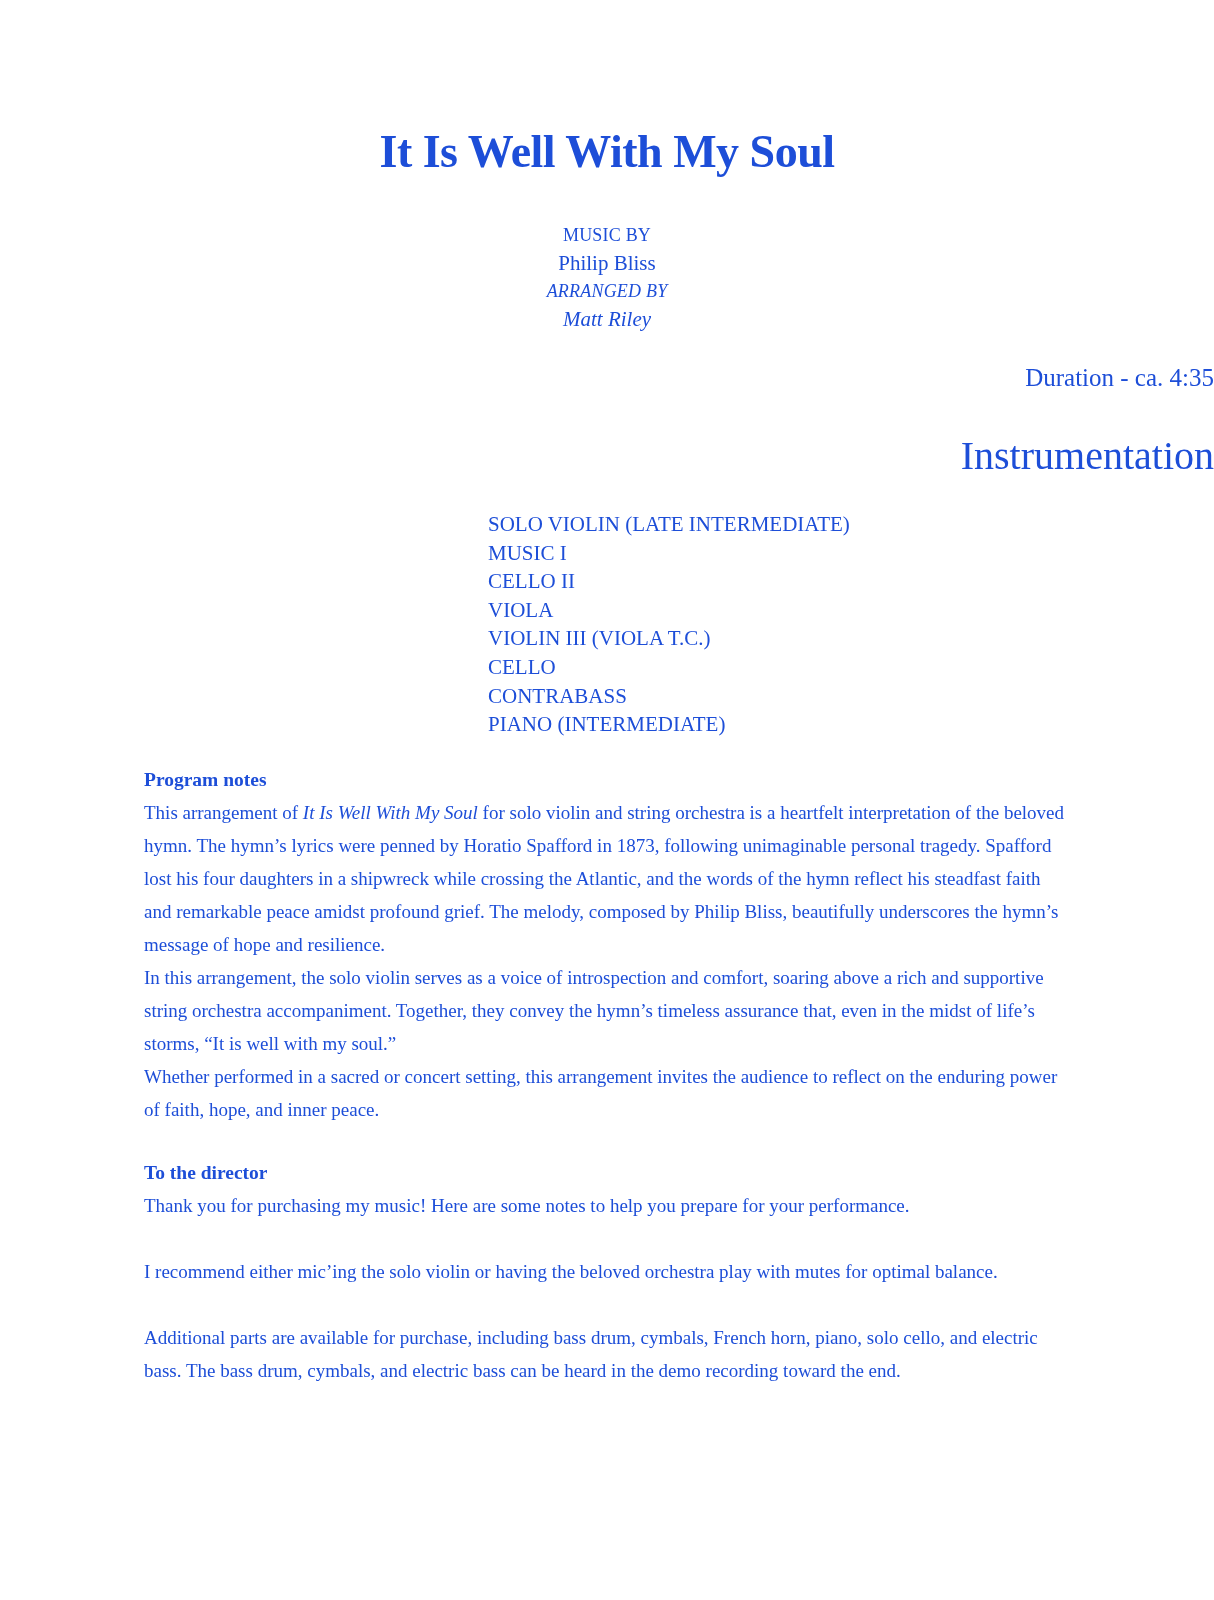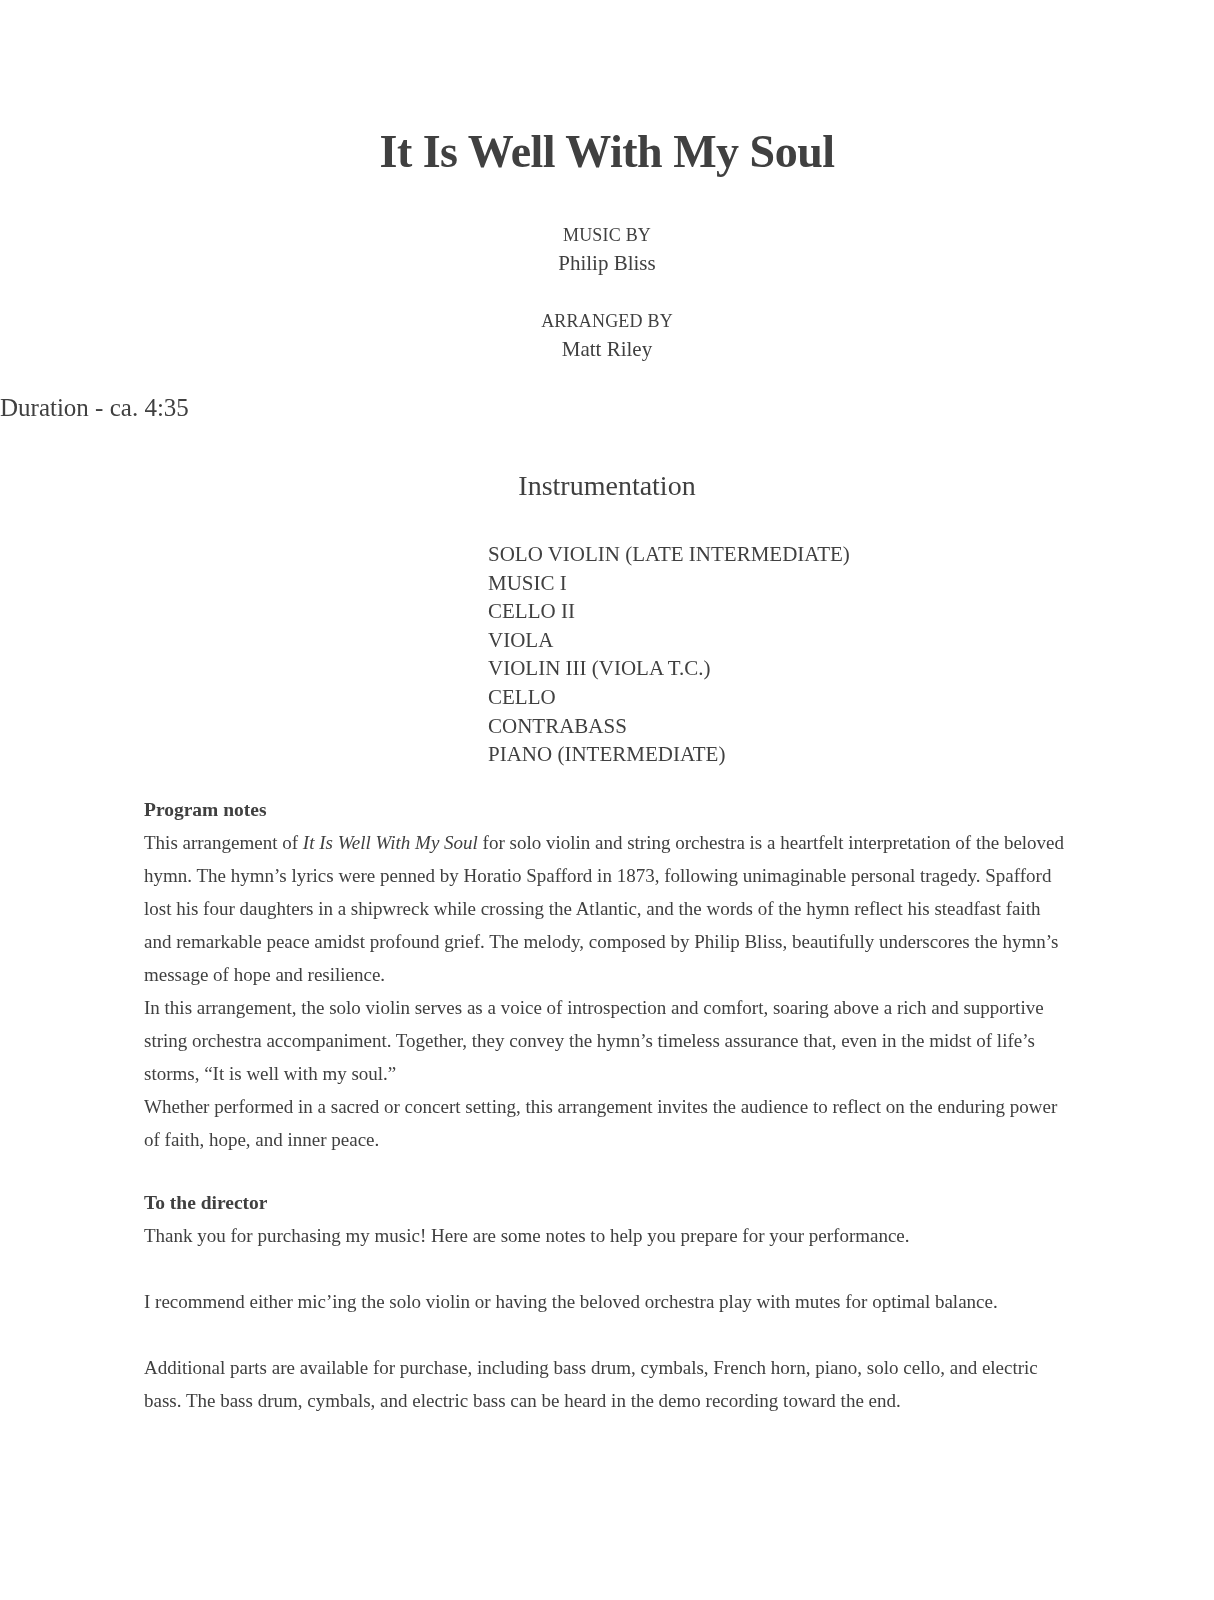--- a/index.html
+++ b/index.html
@@ -6,21 +6,21 @@
     margin: 0;
     padding: 0;
     background: #ffffff;
   }
   .page {
     position: relative;
     width: 1214px;
     height: 1600px;
     margin: 0 auto;
     background: #ffffff;
-    color: #404040;
+    color: #1d4ed8;
     font-family: "Liberation Serif", "DejaVu Serif", serif;
     box-sizing: border-box;
     padding-top: 122px;
     overflow: hidden;
   }
   .title {
     margin: 0;
     text-align: center;
     font-size: 46px;
     font-weight: 700;
@@ -34,32 +34,33 @@
   .credit-role {
     font-size: 18px;
     line-height: 26px;
     letter-spacing: 0.2px;
   }
   .credit-name {
     font-size: 21px;
     line-height: 30px;
   }
   .credit + .credit {
-    margin-top: 30px;
+    font-style: italic;
   }
   .duration {
     margin-top: 28px;
-    text-align: left;
+    text-align: right;
     font-size: 25px;
     line-height: 32px;
+    margin-left: 21px;
   }
   .inst-heading {
     margin: 36px 0 0 0;
-    text-align: center;
-    font-size: 28px;
+    text-align: right;
+    font-size: 40px;
     font-weight: 400;
     line-height: 52px;
   }
   .inst-list {
     list-style: none;
     margin: 28px 0 0 0;
     padding: 0 0 0 488px;
     font-size: 21px;
     line-height: 28.6px;
   }

